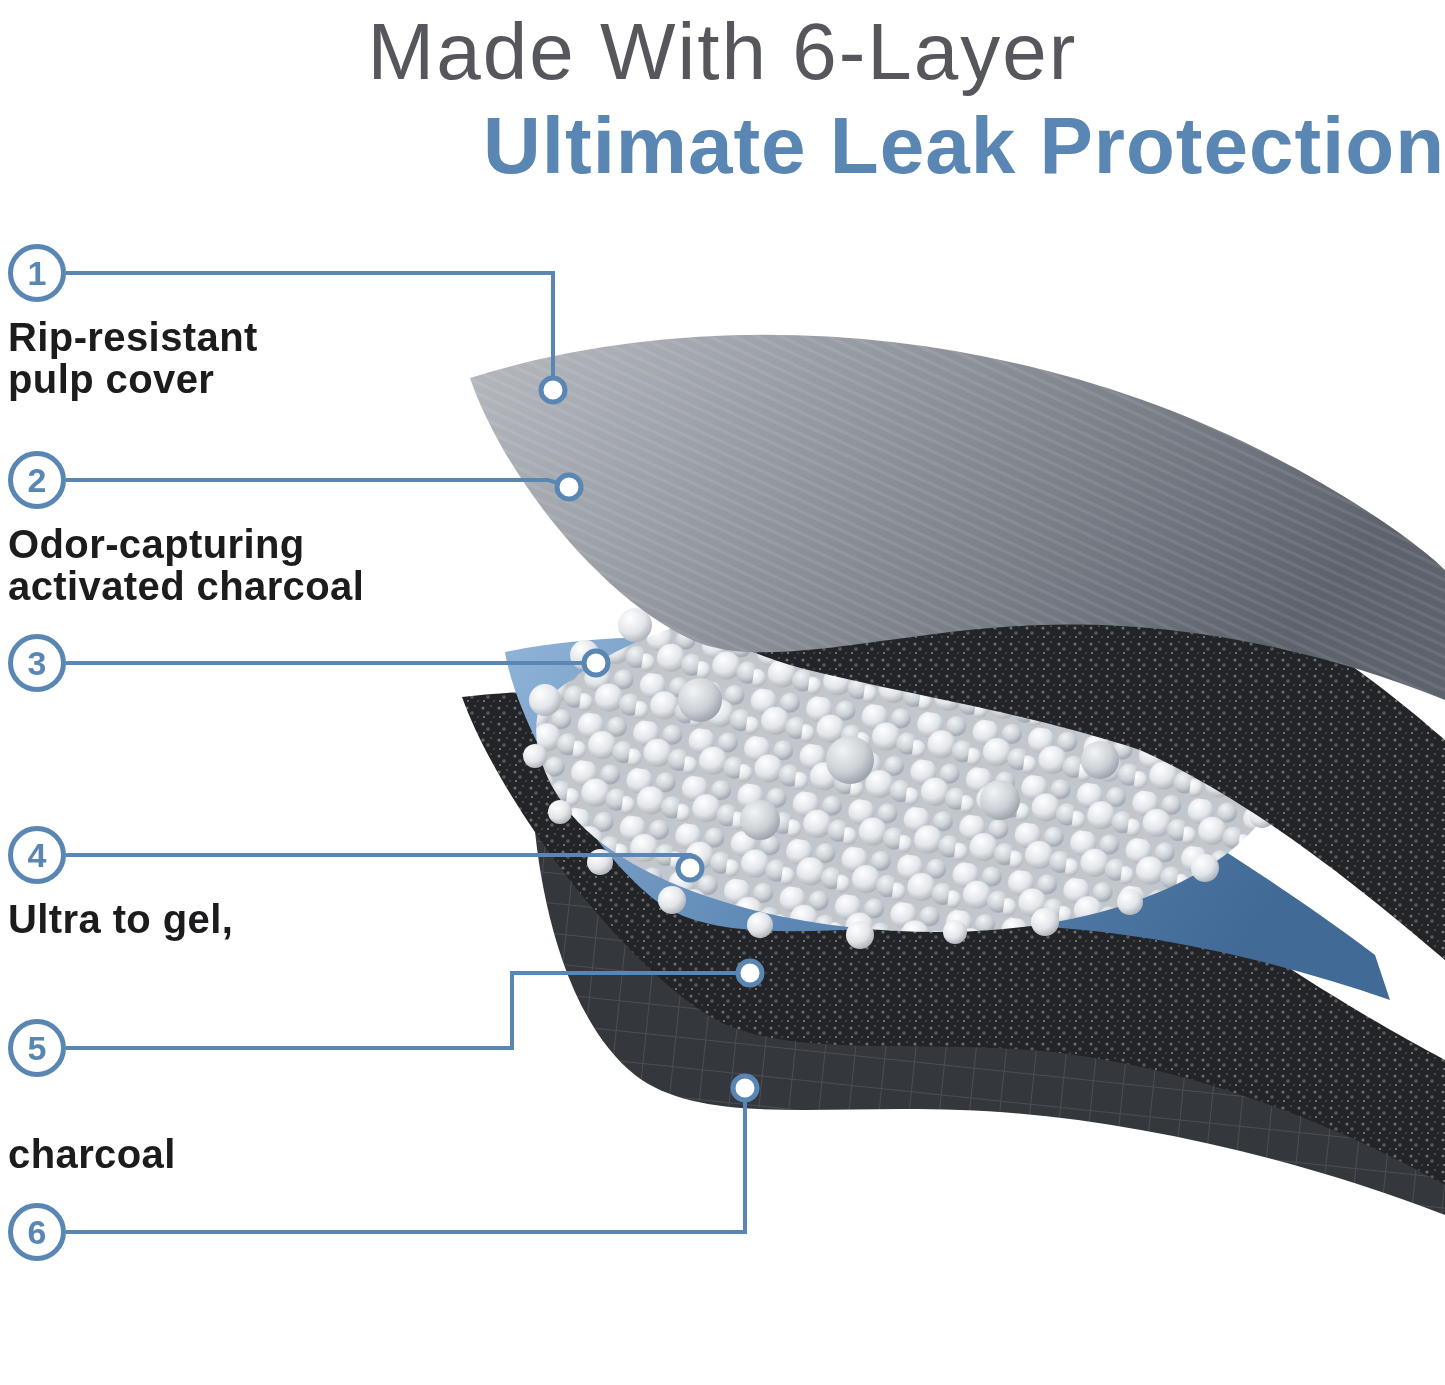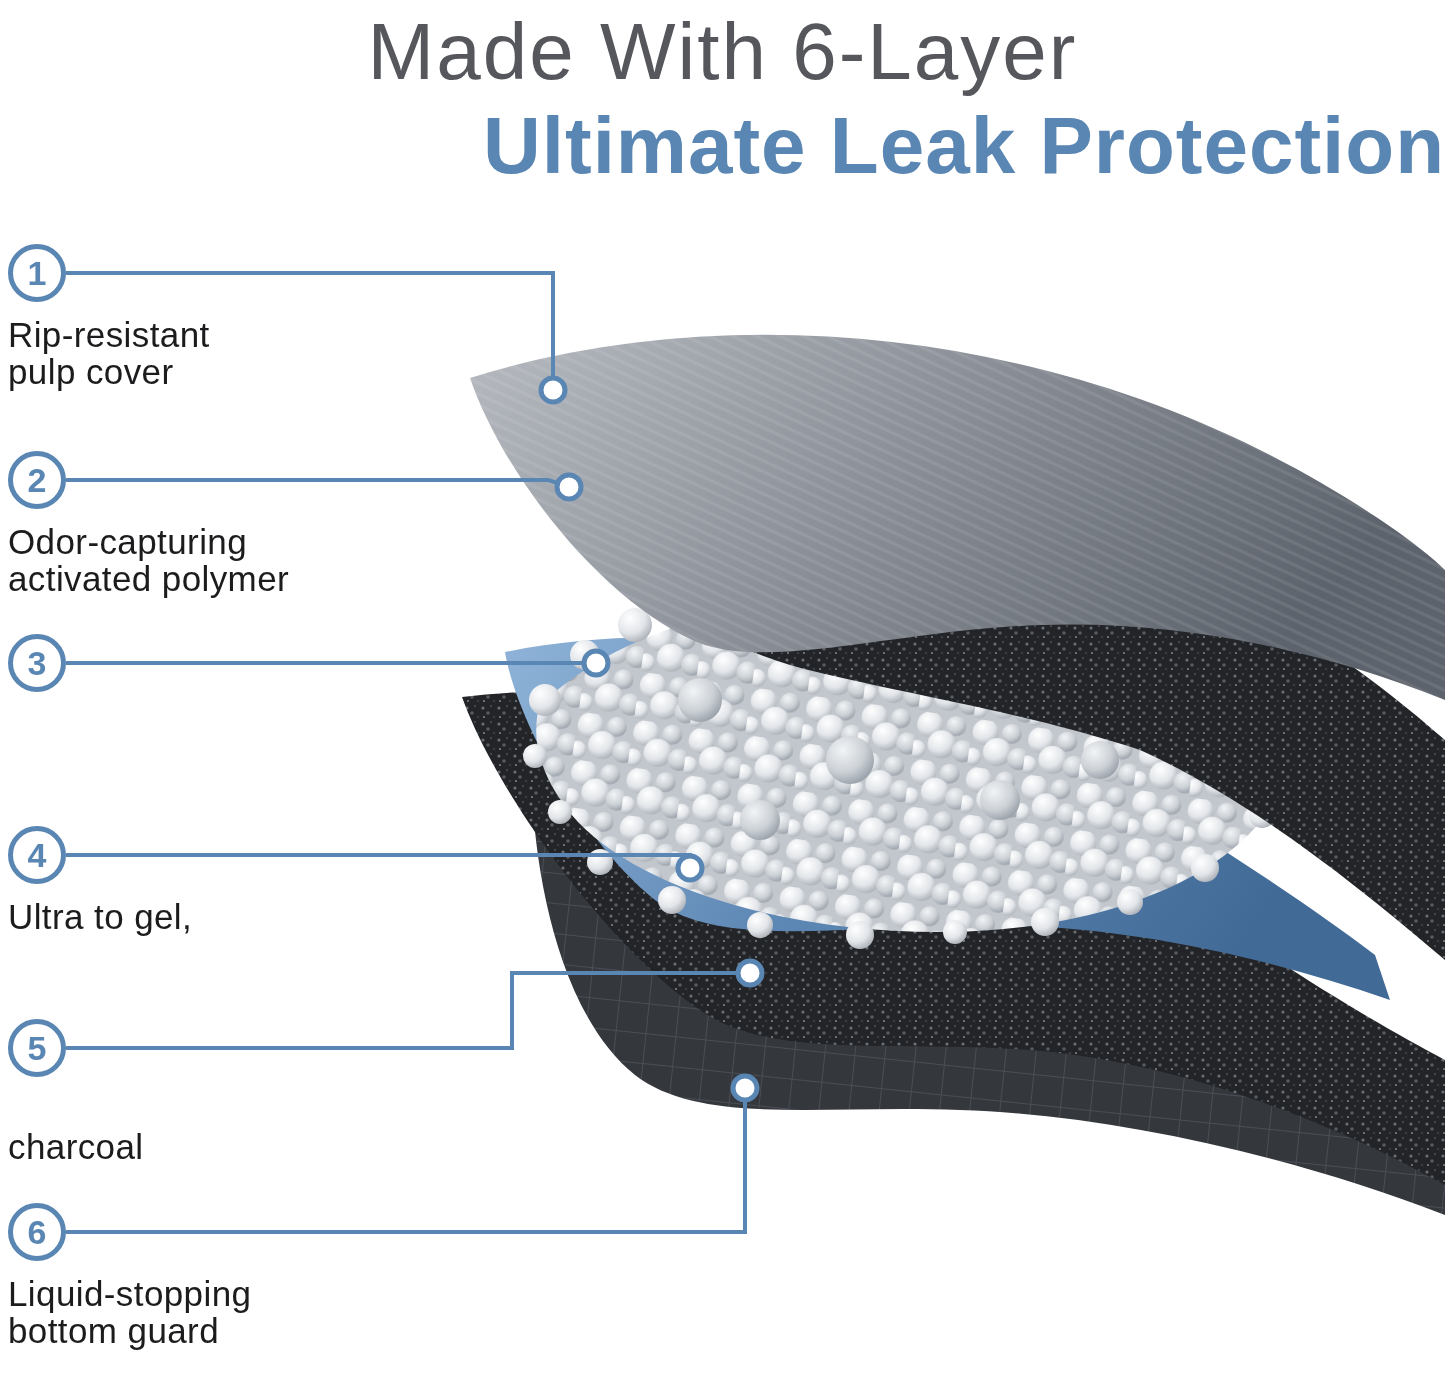--- a/index.html
+++ b/index.html
@@ -26,21 +26,21 @@
   }
   #scene{position:absolute;left:0;top:0;z-index:1;}
   .item{position:absolute;left:8px;z-index:2;}
   .badge{
     width:58px;height:58px;border-radius:50%;
     border:5px solid var(--accent-blue);background:#ffffff;
     display:flex;align-items:center;justify-content:center;
     font-weight:800;font-size:34px;color:var(--accent-blue);
   }
   .label{
-    margin-top:14px;font-size:35px;font-weight:400;color:var(--text-dark);
+    margin-top:14px;font-size:40px;font-weight:700;color:var(--text-dark);
     line-height:1.06;letter-spacing:.4px;white-space:nowrap;
   }
   .connector{stroke:var(--accent-blue);stroke-width:4;fill:none;}
   .dot{stroke:var(--accent-blue);stroke-width:5;fill:#ffffff;}
 </style>
 </head>
 <body>
 
 <svg id="scene" width="1445" height="1385" viewBox="0 0 1445 1385">
   <defs>
@@ -180,21 +180,21 @@
     <span>pulp cover</span>
   </div>
 </div>
 
 <div class="item" style="top:451px">
   <div class="badge">
     <span>2</span>
   </div>
   <div class="label">
     <span>Odor-capturing</span><br>
-    <span>activated polymer</span>
+    <span>activated charcoal</span>
   </div>
 </div>
 
 <div class="item" style="top:634px">
   <div class="badge">
     <span>3</span>
   </div>
 </div>
 
 <div class="item" style="top:826px">
@@ -213,17 +213,13 @@
   <div class="label">
     <br>
     <span>charcoal</span>
   </div>
 </div>
 
 <div class="item" style="top:1203px">
   <div class="badge">
     <span>6</span>
   </div>
-  <div class="label">
-    <span>Liquid-stopping</span><br>
-    <span>bottom guard</span>
-  </div>
 </div>
 
 </body></html>

